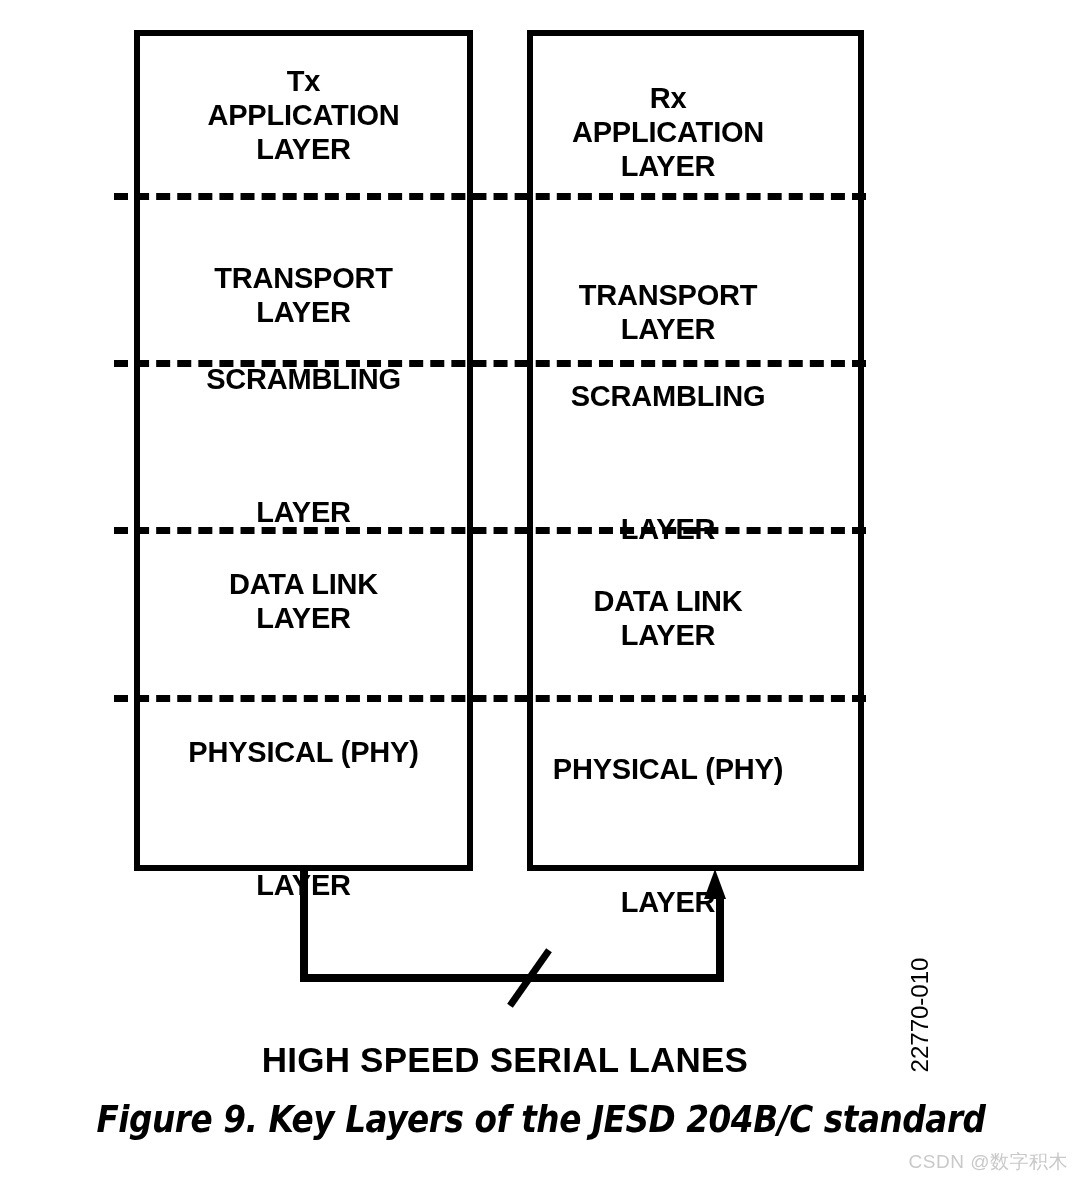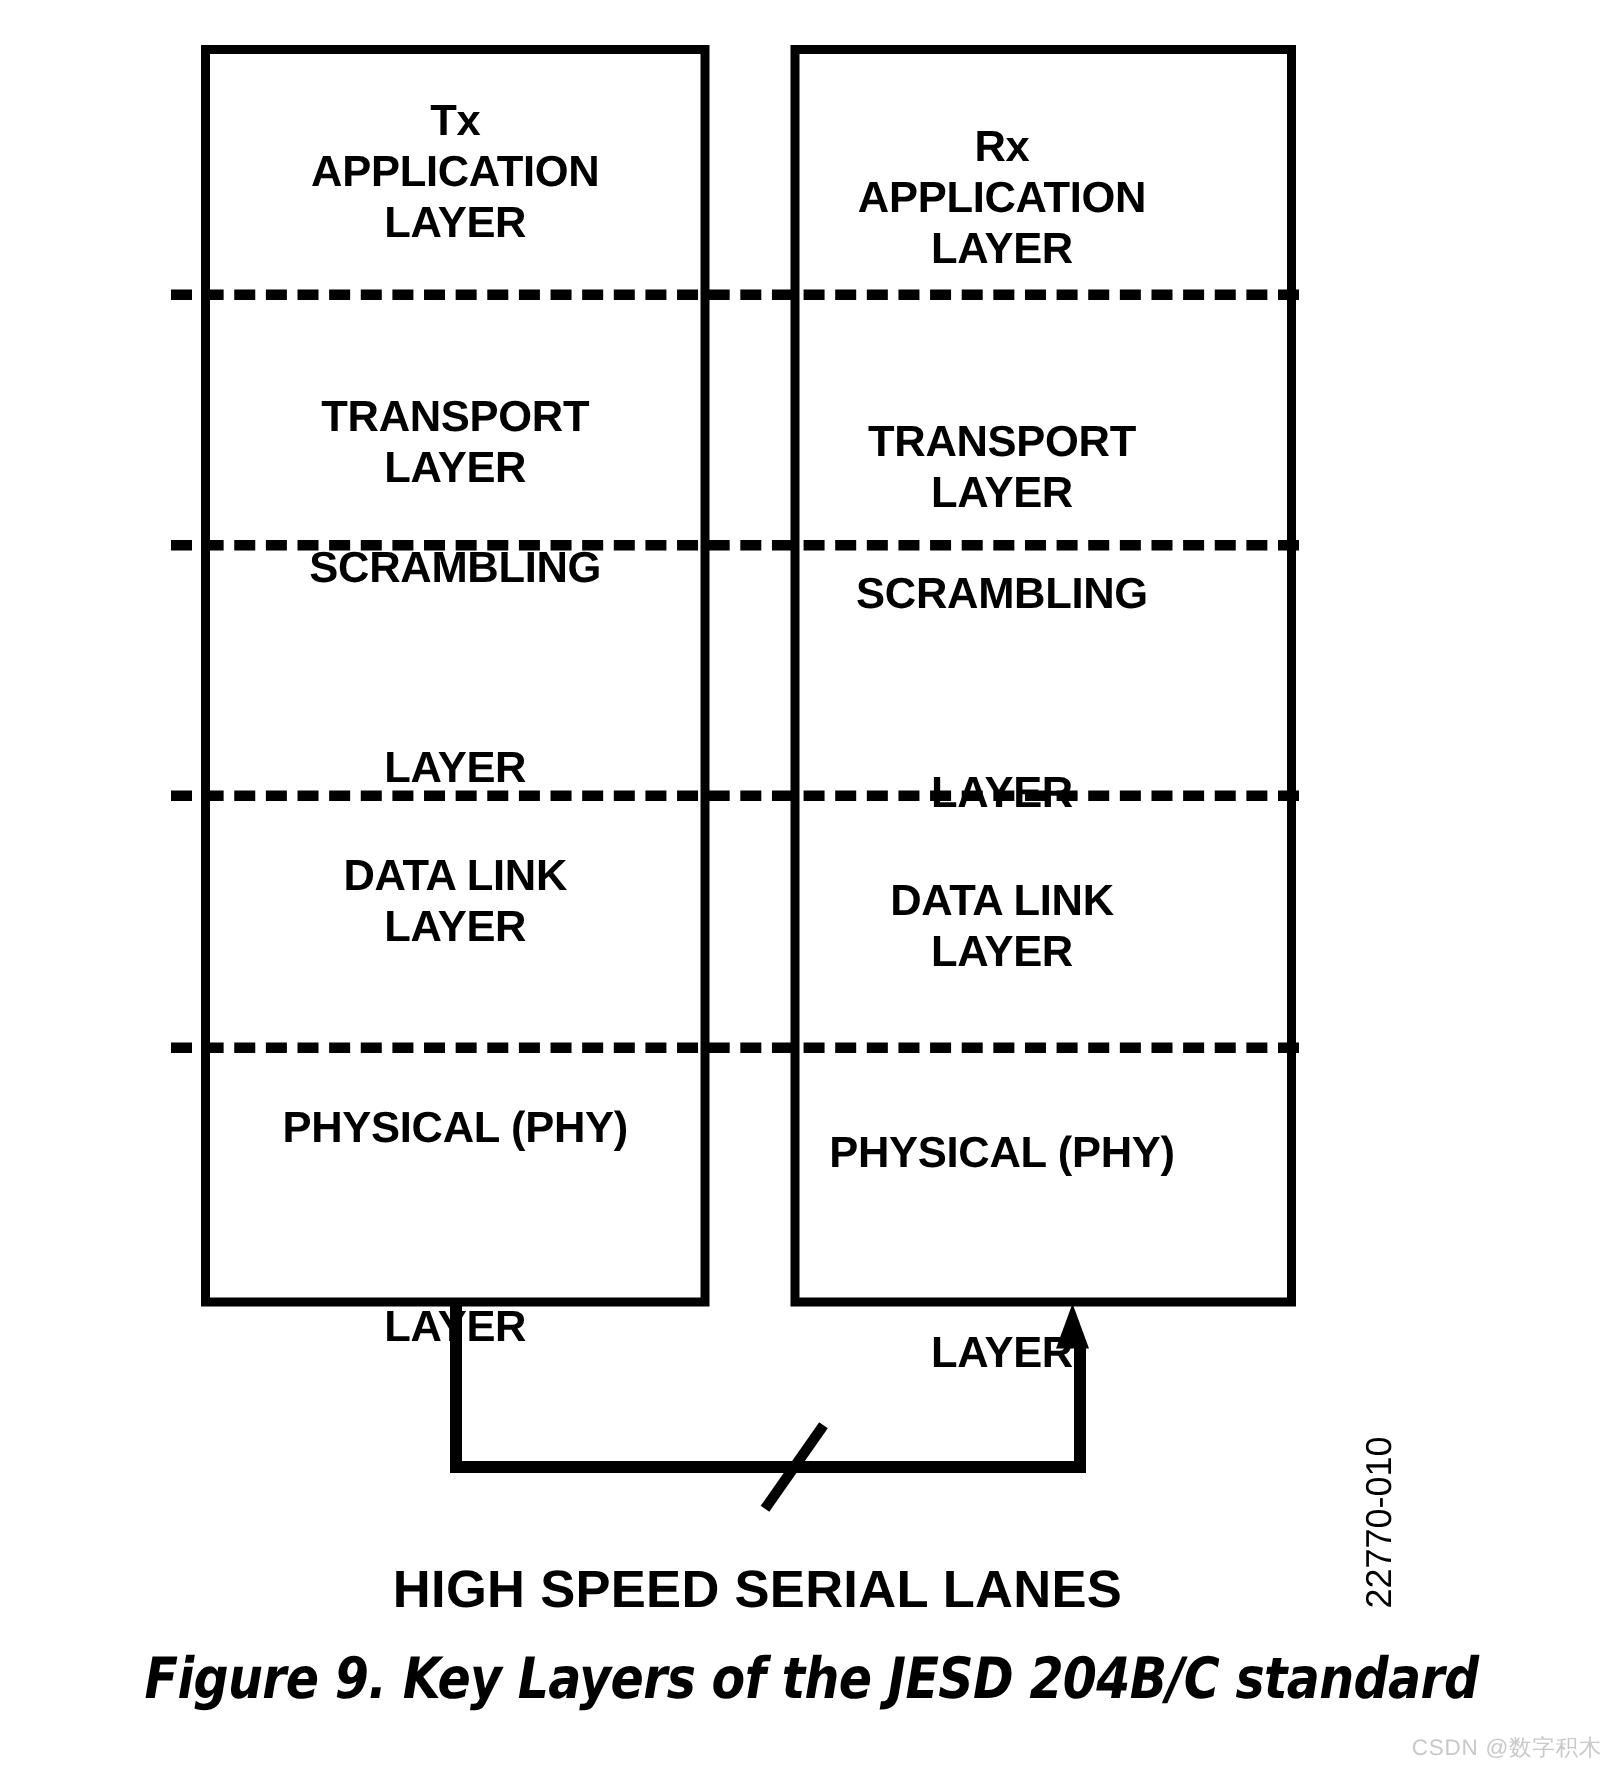--- a/index.html
+++ b/index.html
@@ -155,21 +155,21 @@
     letter-spacing: -0.5px;
     white-space: nowrap;
     transform: scaleX(0.86);
     transform-origin: 50% 50%;
   }
 
   #watermark {
     position: absolute;
     right: 14px;
     bottom: 6px;
-    font-size: 15px;
+    font-size: 19px;
     color: #c9c9c9;
     white-space: nowrap;
     letter-spacing: 0.5px;
   }
 </style>
 </head>
 <body>
 
 <div id="stage">
 

